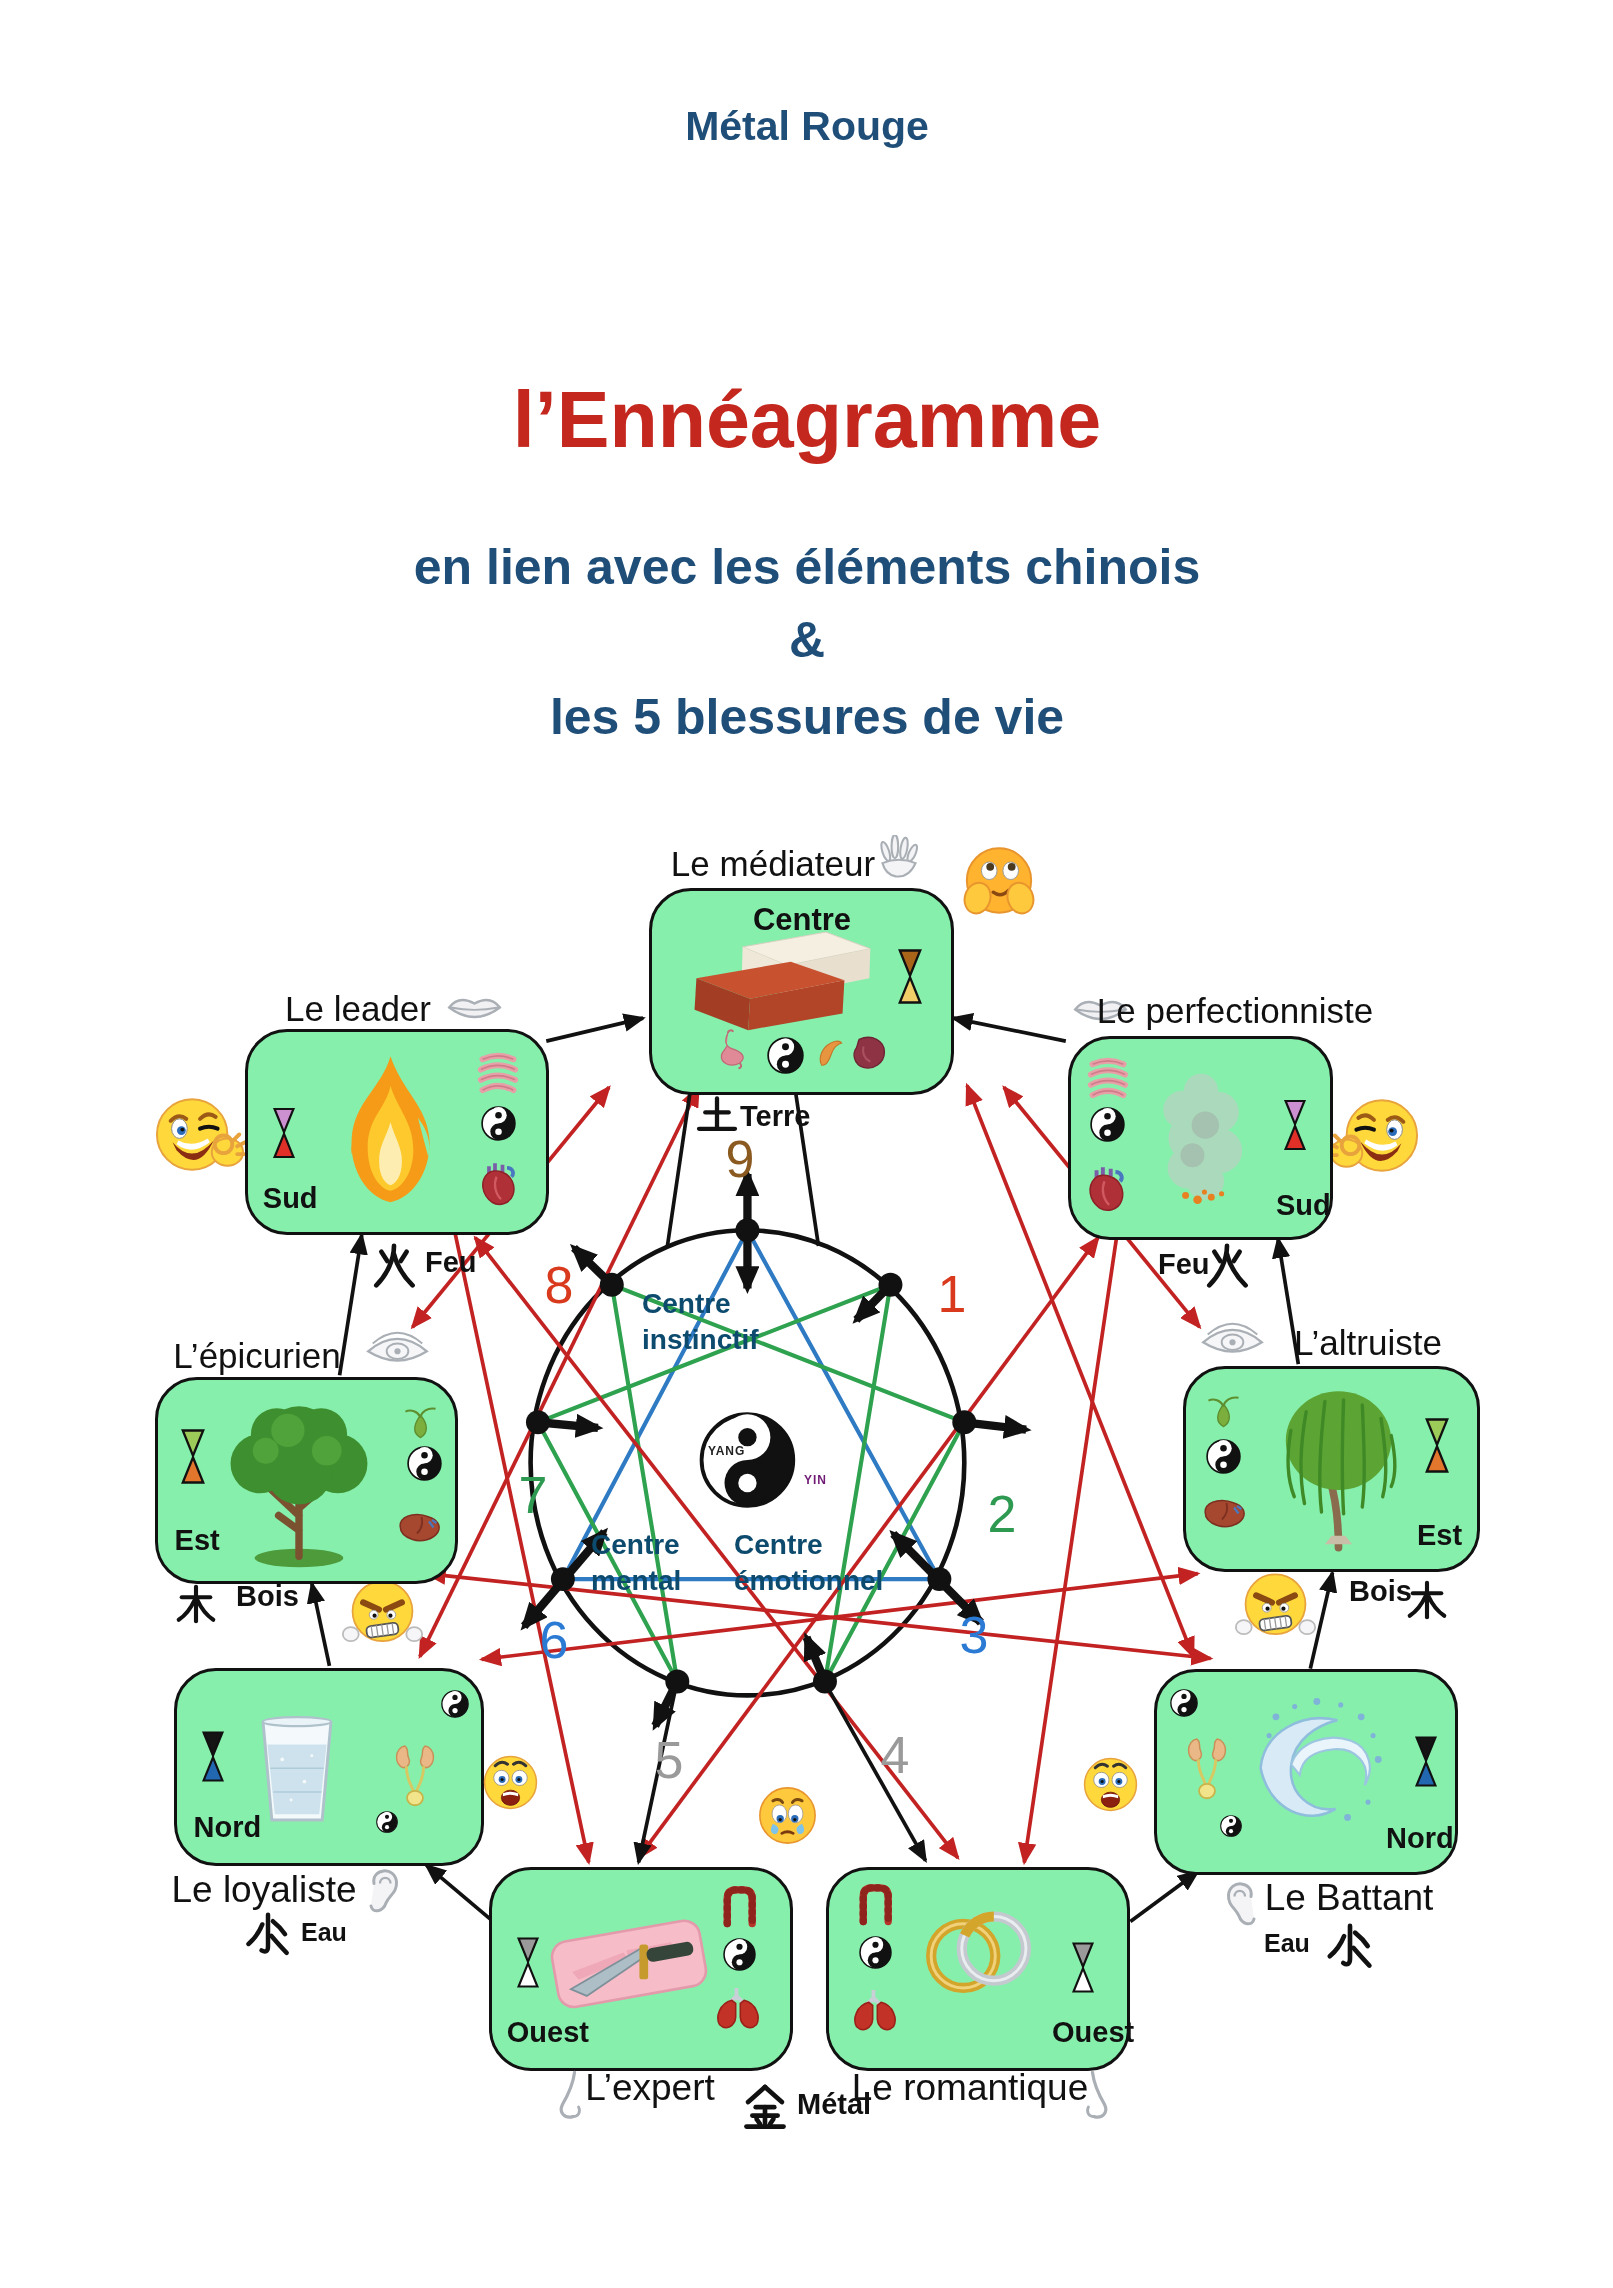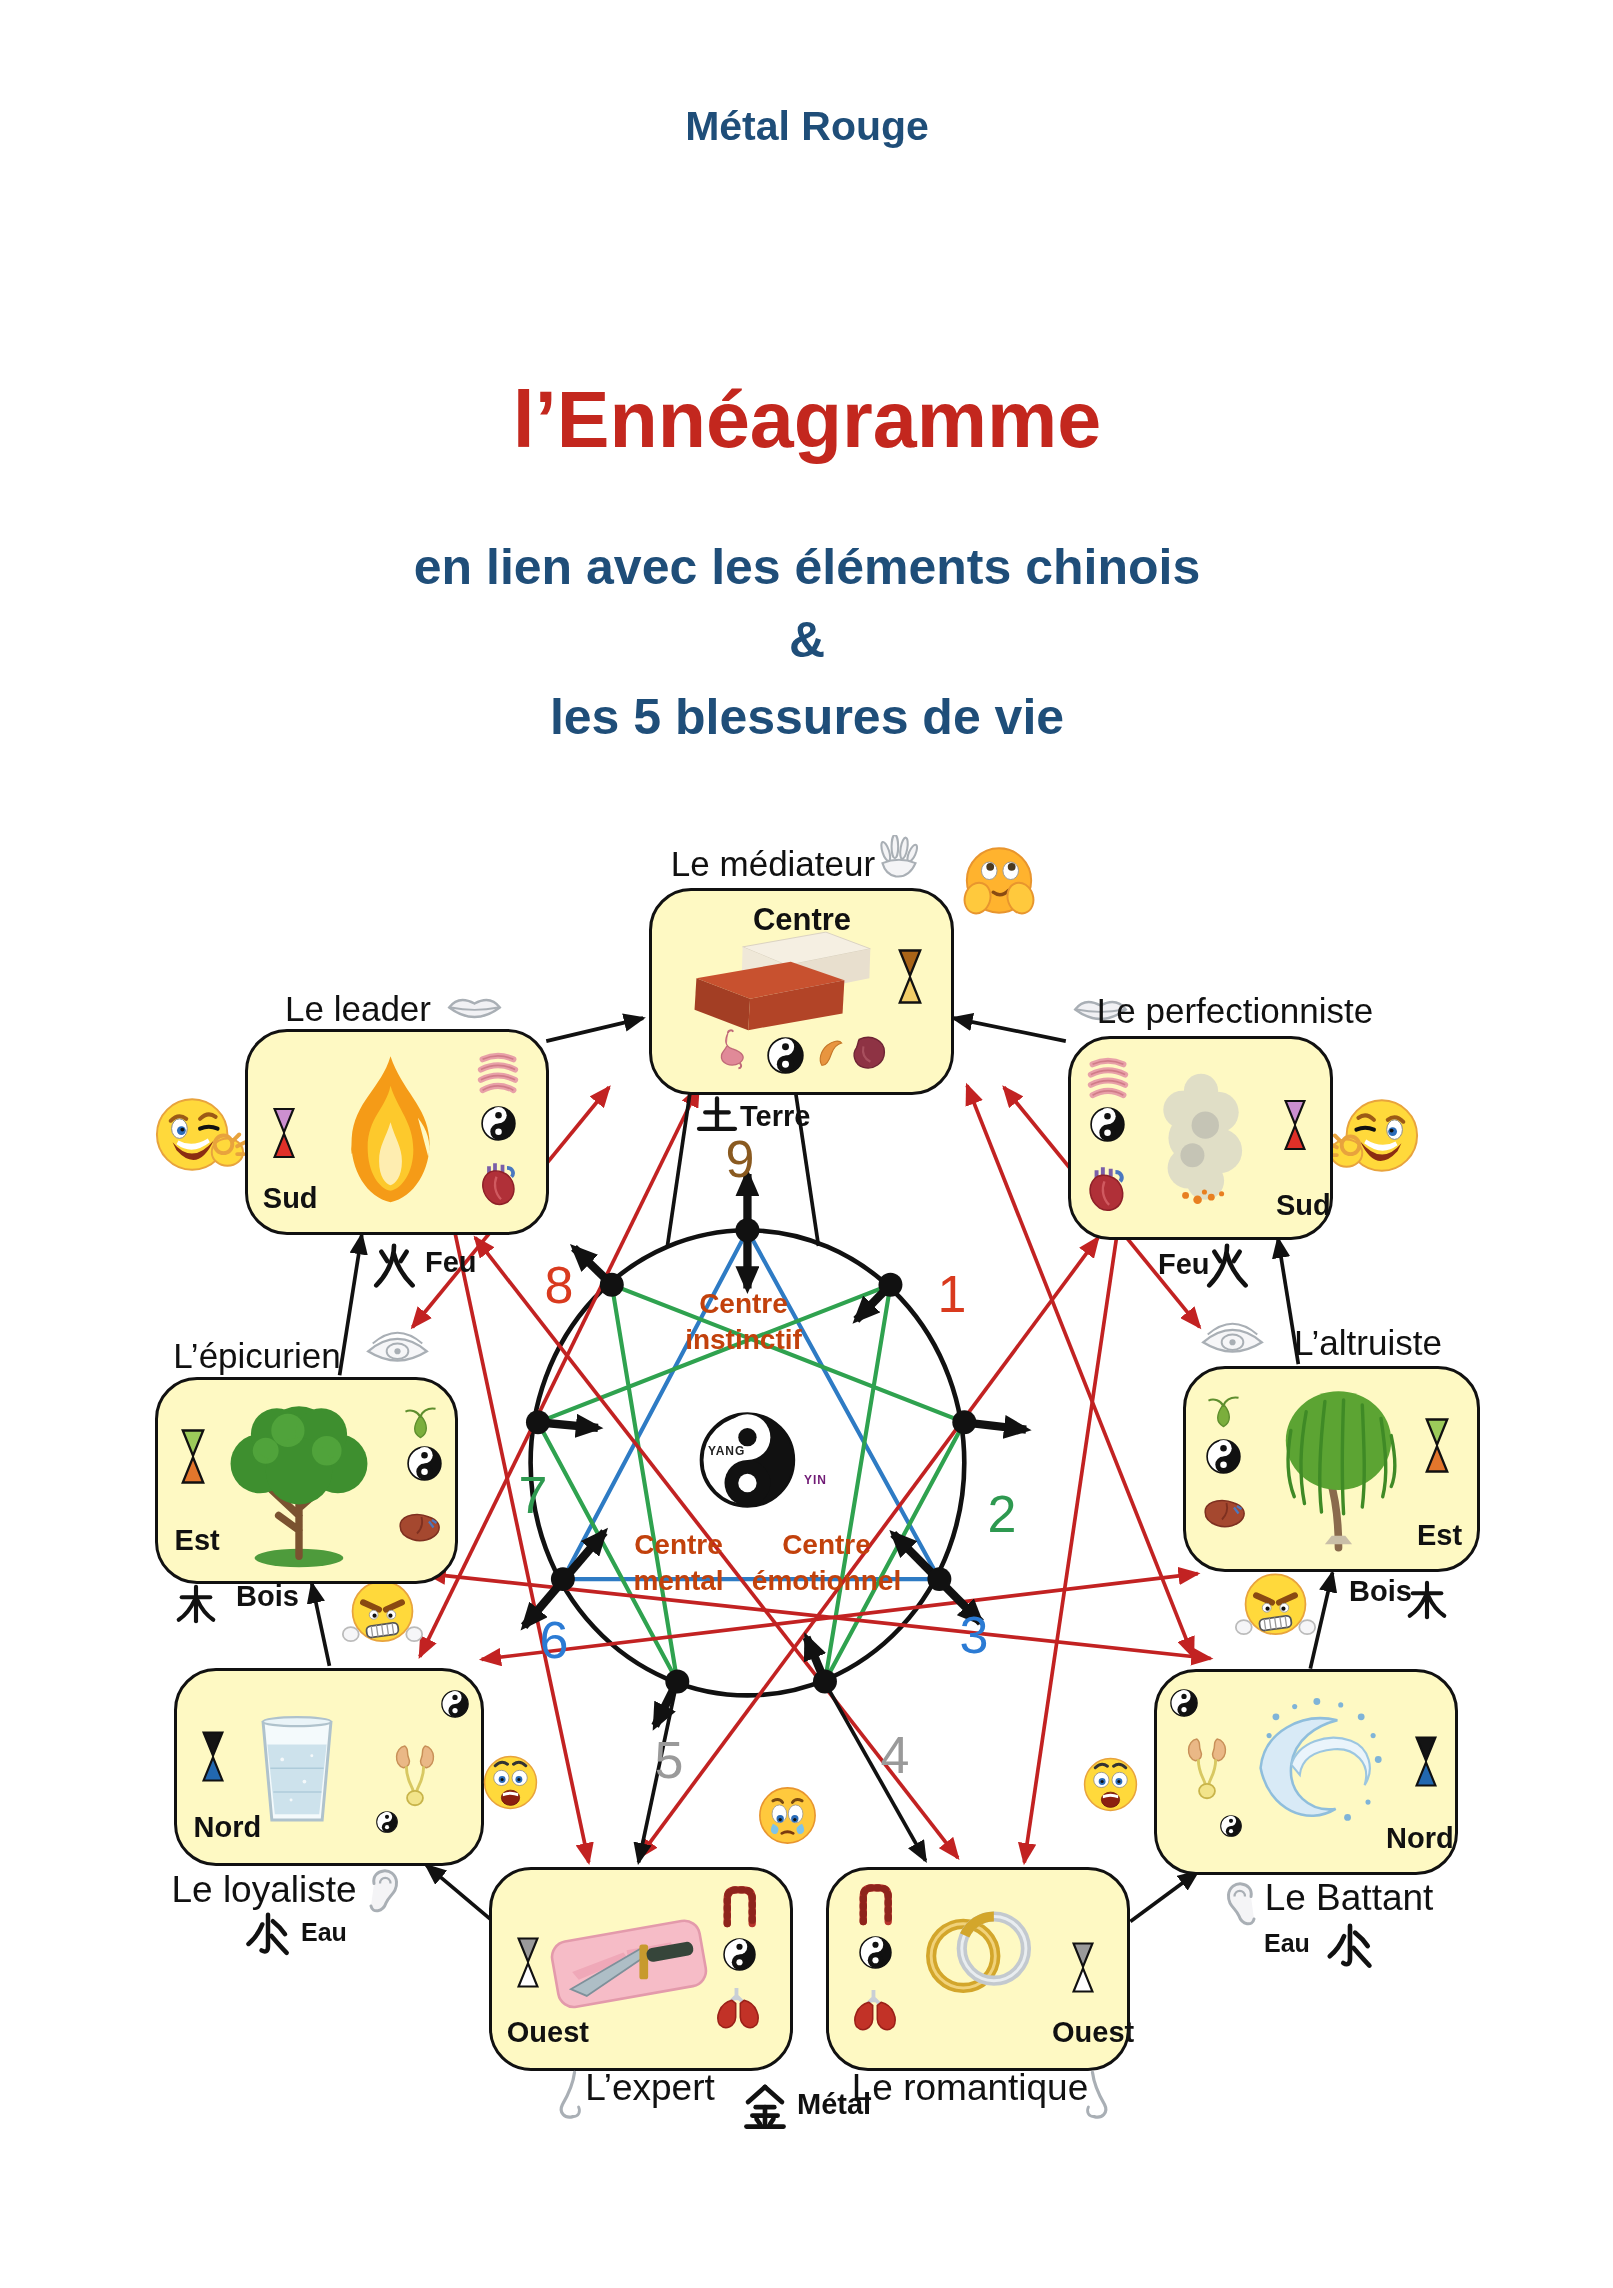--- a/index.html
+++ b/index.html
@@ -5,27 +5,27 @@
   html,body{margin:0;padding:0;background:#fff;}
   .page{position:relative;width:1613px;height:2289px;background:#fff;overflow:hidden;
         font-family:"Liberation Sans",sans-serif;}
   .abs{position:absolute;}
   svg.layer{position:absolute;left:0;top:0;}
   .ctr{transform:translateX(-50%);white-space:nowrap;}
   .cc{transform:translate(-50%,-50%);white-space:nowrap;}
   .author{font-size:41px;font-weight:700;color:#1F4E79;}
   .title{font-size:79px;font-weight:600;color:#C3271E;}
   .sub{font-size:50px;font-weight:600;color:#1F4E79;}
-  .box{position:absolute;background:#fef9c3;border:3.7px solid #111;border-radius:42px;}
+  .box{position:absolute;background:#86efac;border:3.7px solid #111;border-radius:42px;}
   .btitle{position:absolute;font-size:35px;color:#111;}
   .blabel{position:absolute;font-size:37px;color:#111;}
   .dir{position:absolute;font-size:29px;font-weight:700;color:#111;}
   .elem{position:absolute;font-size:29px;font-weight:700;color:#111;}
   .num{position:absolute;font-size:52px;color:#555;}
-  .centrelbl{position:absolute;font-size:28px;font-weight:700;color:#c2410c;text-align:center;line-height:1.3;}
+  .centrelbl{position:absolute;font-size:28px;font-weight:700;color:#0c4a6e;text-align:left;line-height:1.3;}
   .yy-lbl{position:absolute;font-size:12px;letter-spacing:0.9px;color:#222;font-weight:700;}
   .footer{position:absolute;font-size:41px;font-weight:700;color:#BE2020;}
   .boxlbl{position:absolute;font-size:31px;font-weight:700;color:#111;}
   .icon svg,.art svg,.hg svg,.zh svg,.emoji svg{display:block;width:100%;height:100%;}
 </style>
 </head>
 <body>
 
 <div class="page">
 

